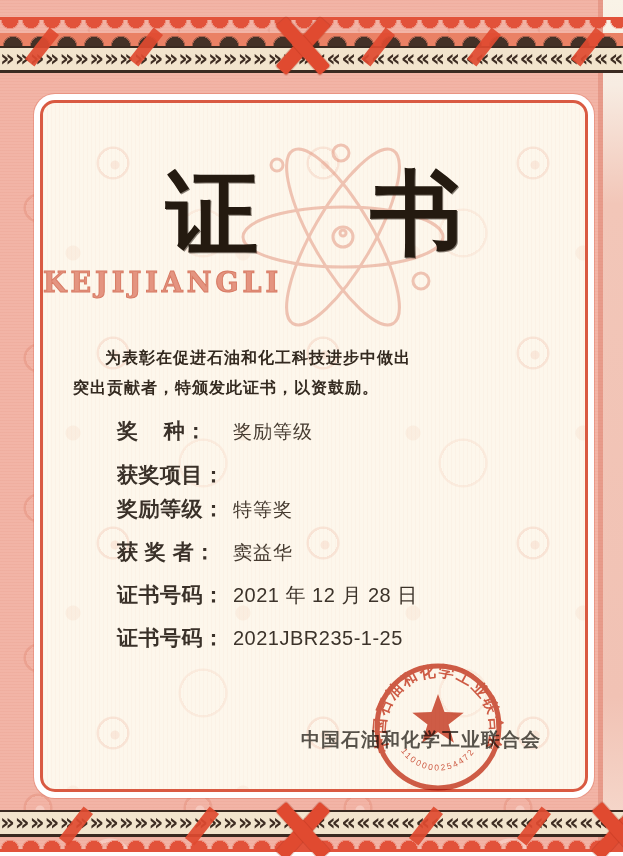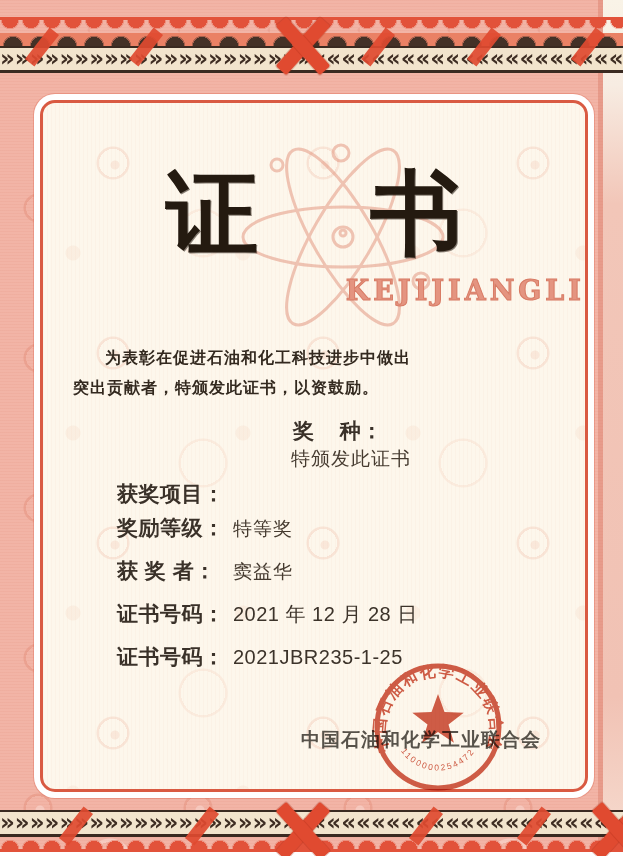--- a/index.html
+++ b/index.html
@@ -91,21 +91,21 @@
     position:absolute; left:172px; top:32px; width:256px; height:210px; opacity:.52;
   }
   .title {
     position:relative; z-index:2; margin-top:60px; height:104px;
     display:flex; justify-content:center; gap:112px;
     font-family:"DejaVu Serif","Liberation Serif",serif; font-weight:bold;
     font-size:92px; line-height:100px; color:#241a10;
     text-shadow:1px 1px 0 rgba(36,26,16,.55);
   }
   .emblem-word {
-    position:absolute; z-index:1; left:0; top:172px; width:100%; text-align:right;
+    position:absolute; z-index:1; left:0; top:164px; width:100%; text-align:left;
     font-family:"DejaVu Serif","Liberation Serif",serif; font-weight:bold;
     font-size:27px; letter-spacing:4px; color:#e49480;
     -webkit-text-stroke:1px #d87b64; text-shadow:0 0 1px rgba(255,255,255,.6);
   }
   .citation {
     margin:76px 26px 0 30px; position:relative; z-index:2;
     font-size:16px; line-height:30px; font-weight:bold; color:#33291f;
     letter-spacing:1px;
   }
   .citation .l1 { text-indent:2em; }
@@ -113,21 +113,21 @@
   .row { display:flex; align-items:center; }
   .row.top-align { align-items:flex-end; }
   .row .label {
     white-space:pre; width:116px; flex:none;
     font-size:21px; font-weight:bold; color:#3a3129; letter-spacing:.5px;
   }
   .row .value {
     font-size:19px; color:#463b30; letter-spacing:1px; line-height:27px; max-width:320px;
   }
   .row .value.latin { font-size:20px; letter-spacing:.5px; color:#3c332a; }
-  .mb-a { margin-bottom:8px;flex-direction:column; }
+  .mb-a { margin-bottom:16px; }
   .mb-b { margin-bottom:6px; }
   .mb-c { margin-bottom:15px; }
 
   
   .issuer {
     position:absolute; left:301px; top:727px; z-index:3;
     font-size:19px; font-weight:bold; letter-spacing:1px; color:#57524a;
   }
   .seal { position:absolute; left:370px; top:659px; width:136px; height:136px; z-index:4;
           opacity:.85; mix-blend-mode:multiply; }
@@ -203,21 +203,21 @@
     <div class="emblem-word">KEJIJIANGLI</div>
 
     <div class="citation">
       <div class="l1">为表彰在促进石油和化工科技进步中做出</div>
       <div class="l2">突出贡献者，特颁发此证书，以资鼓励。</div>
     </div>
 
     <div class="fields">
       <div class="row mb-a">
         <span class="label">奖    种：</span>
-        <span class="value">特颁发此证书</span>
+        <span class="value">奖励等级</span>
       </div>
       <div class="row mb-b top-align">
         <span class="label">获奖项目：</span>
       </div>
       <div class="row mb-c">
         <span class="label">奖励等级：</span>
         <span class="value">特等奖</span>
       </div>
       <div class="row mb-c">
         <span class="label">获 奖 者：</span>

